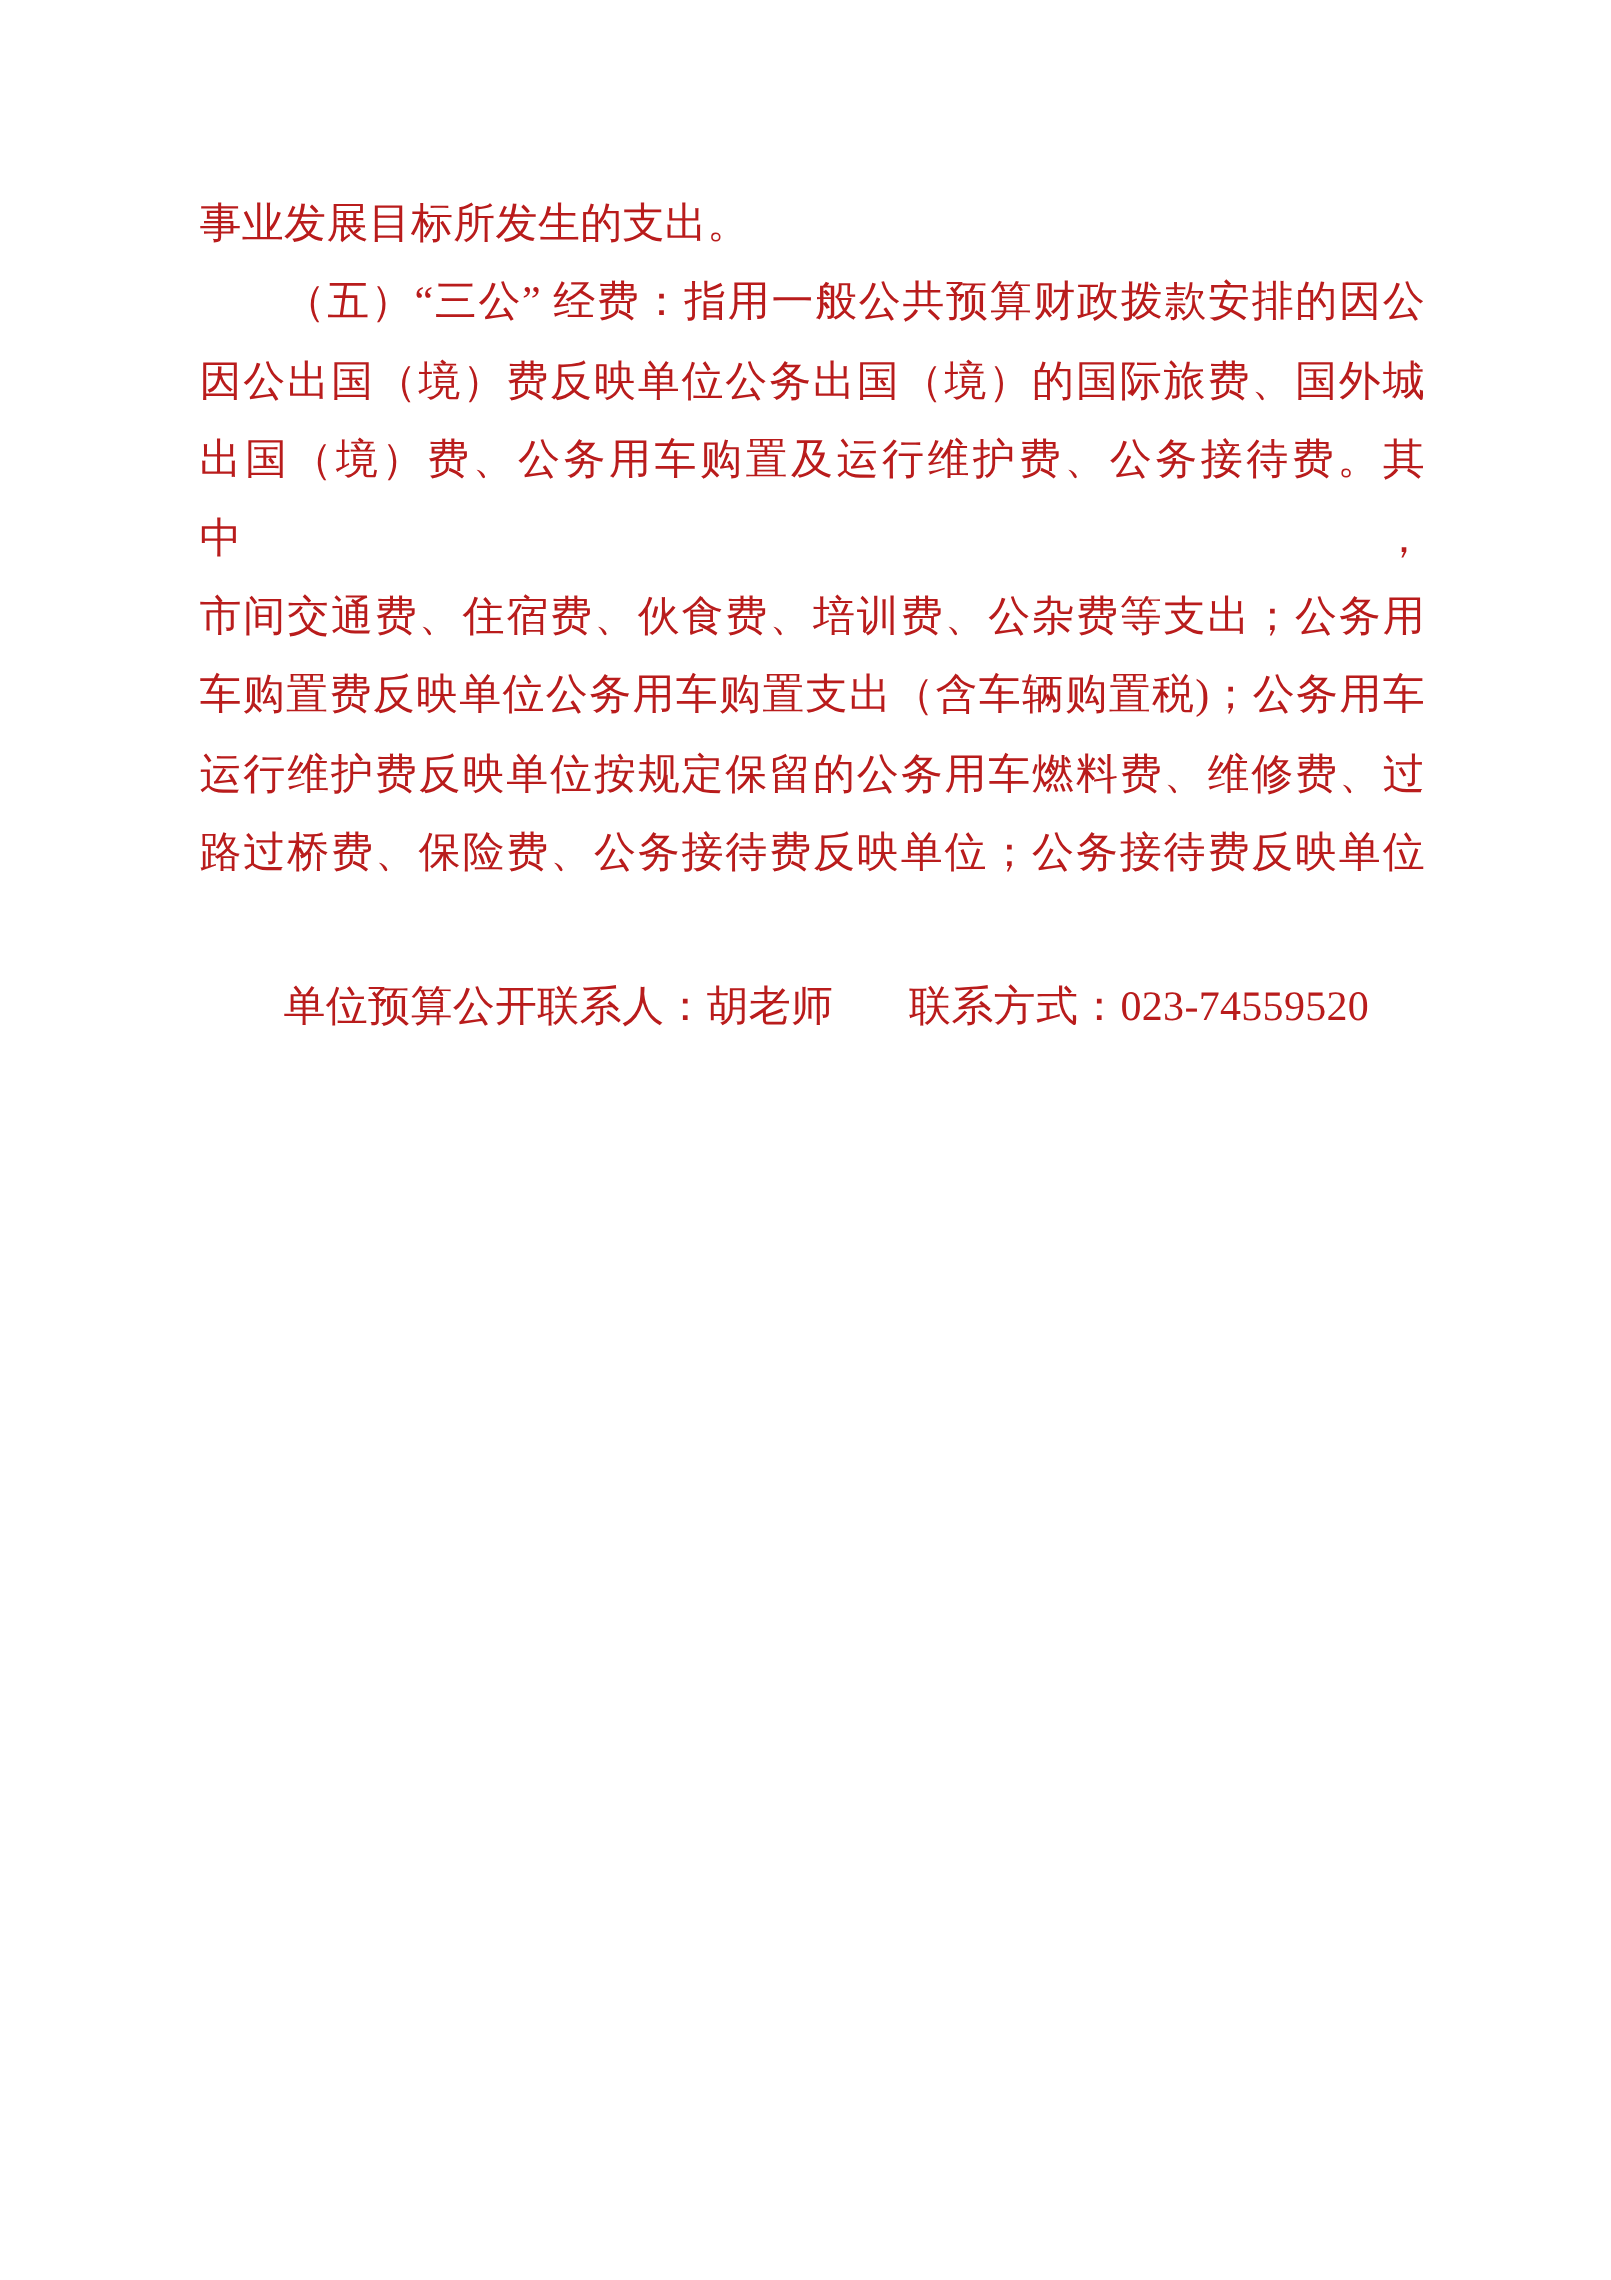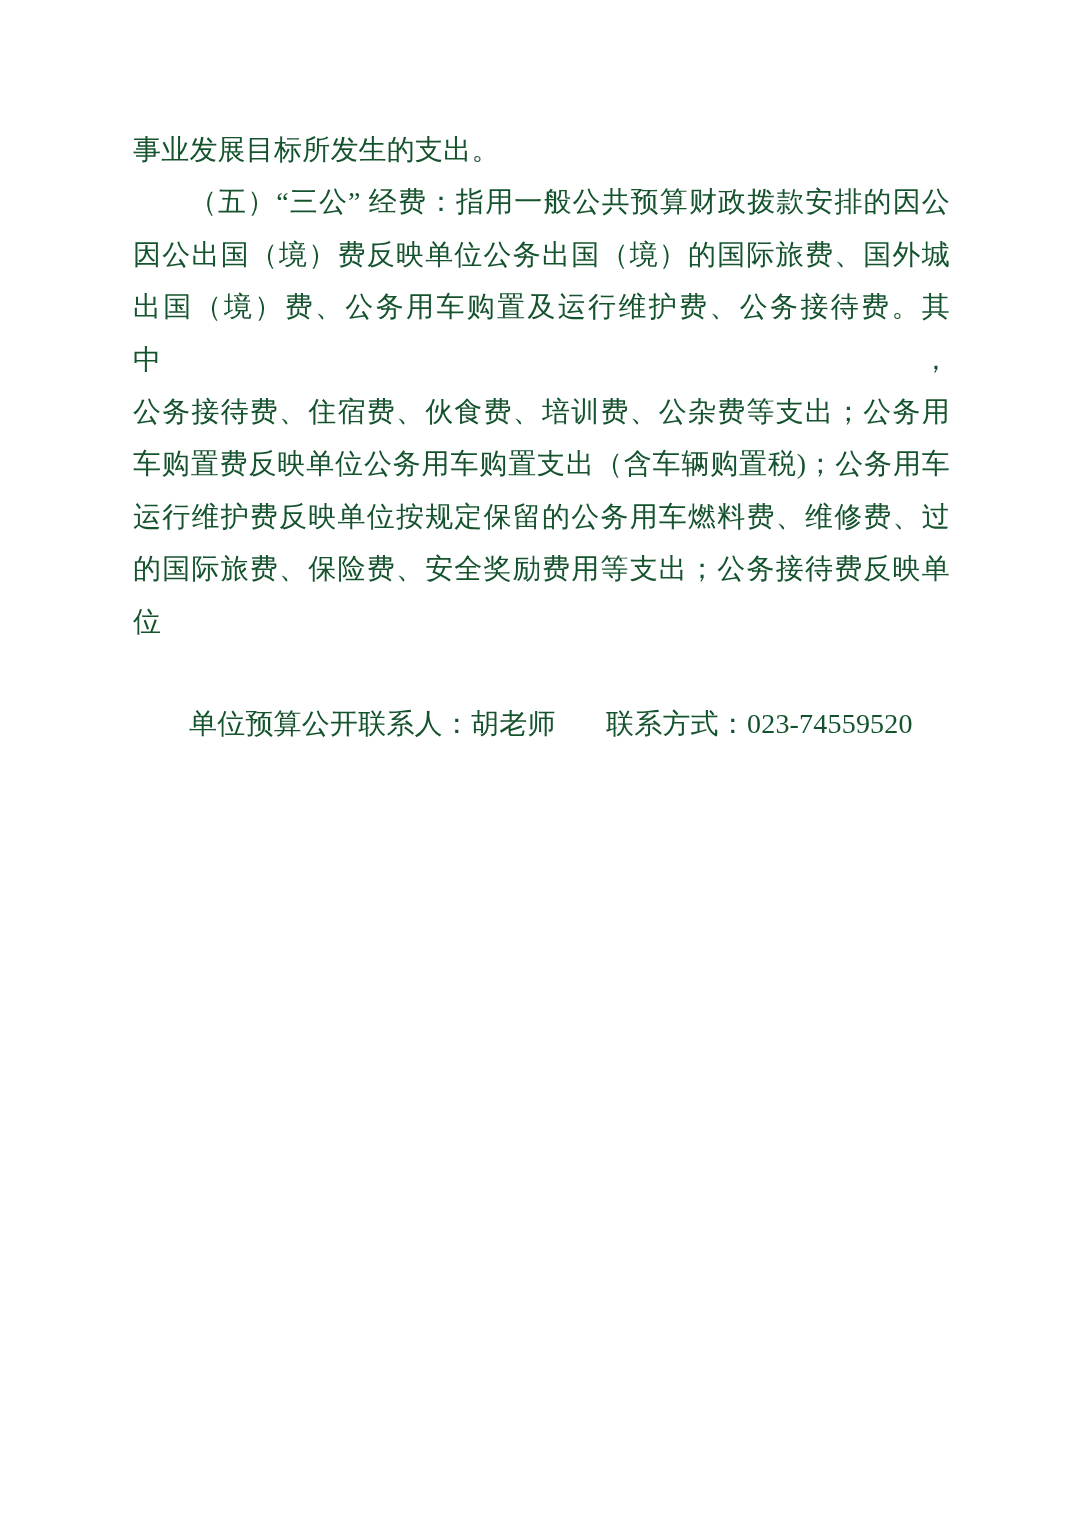--- a/index.html
+++ b/index.html
@@ -5,21 +5,21 @@
   html, body {
     margin: 0;
     padding: 0;
     background: #ffffff;
   }
   .page {
     position: relative;
     width: 1074px;
     height: 1520px;
     background: #ffffff;
-    color: #14532d;
+    color: #b91c1c;
     font-family: "Liberation Serif", "DejaVu Serif", serif;
     overflow: hidden;
   }
   .text-block {
     position: absolute;
     left: 133px;
     top: 124px;
     width: 817px;
     font-size: 28px;
     line-height: 52.4px;
@@ -58,27 +58,27 @@
   <div class="text-block">
 
     <div class="line">事业发展目标所发生的支出。</div>
 
     <div class="line justify indent"><span class="bold">（五）“三公” 经费：</span><span>指用一般公共预算财政拨款安排的因公</span></div>
 
     <div class="line justify">因公出国（境）费反映单位公务出国（境）的国际旅费、国外城</div>
 
     <div class="line justify">出国（境）费、公务用车购置及运行维护费、公务接待费。其中，</div>
 
-    <div class="line justify">公务接待费、住宿费、伙食费、培训费、公杂费等支出；公务用</div>
+    <div class="line justify">市间交通费、住宿费、伙食费、培训费、公杂费等支出；公务用</div>
 
     <div class="line justify">车购置费反映单位公务用车购置支出（含车辆购置税)；公务用车</div>
 
     <div class="line justify">运行维护费反映单位按规定保留的公务用车燃料费、维修费、过</div>
 
-    <div class="line justify">的国际旅费、保险费、安全奖励费用等支出；公务接待费反映单位</div>
+    <div class="line justify">路过桥费、保险费、公务接待费反映单位；公务接待费反映单位</div>
 
 
     <div class="contact">
       <span>单位预算公开联系人：胡老师</span><span class="contact-phone">联系方式：023-74559520</span>
     </div>
 
   </div>
 </div>
 
 </body></html>

